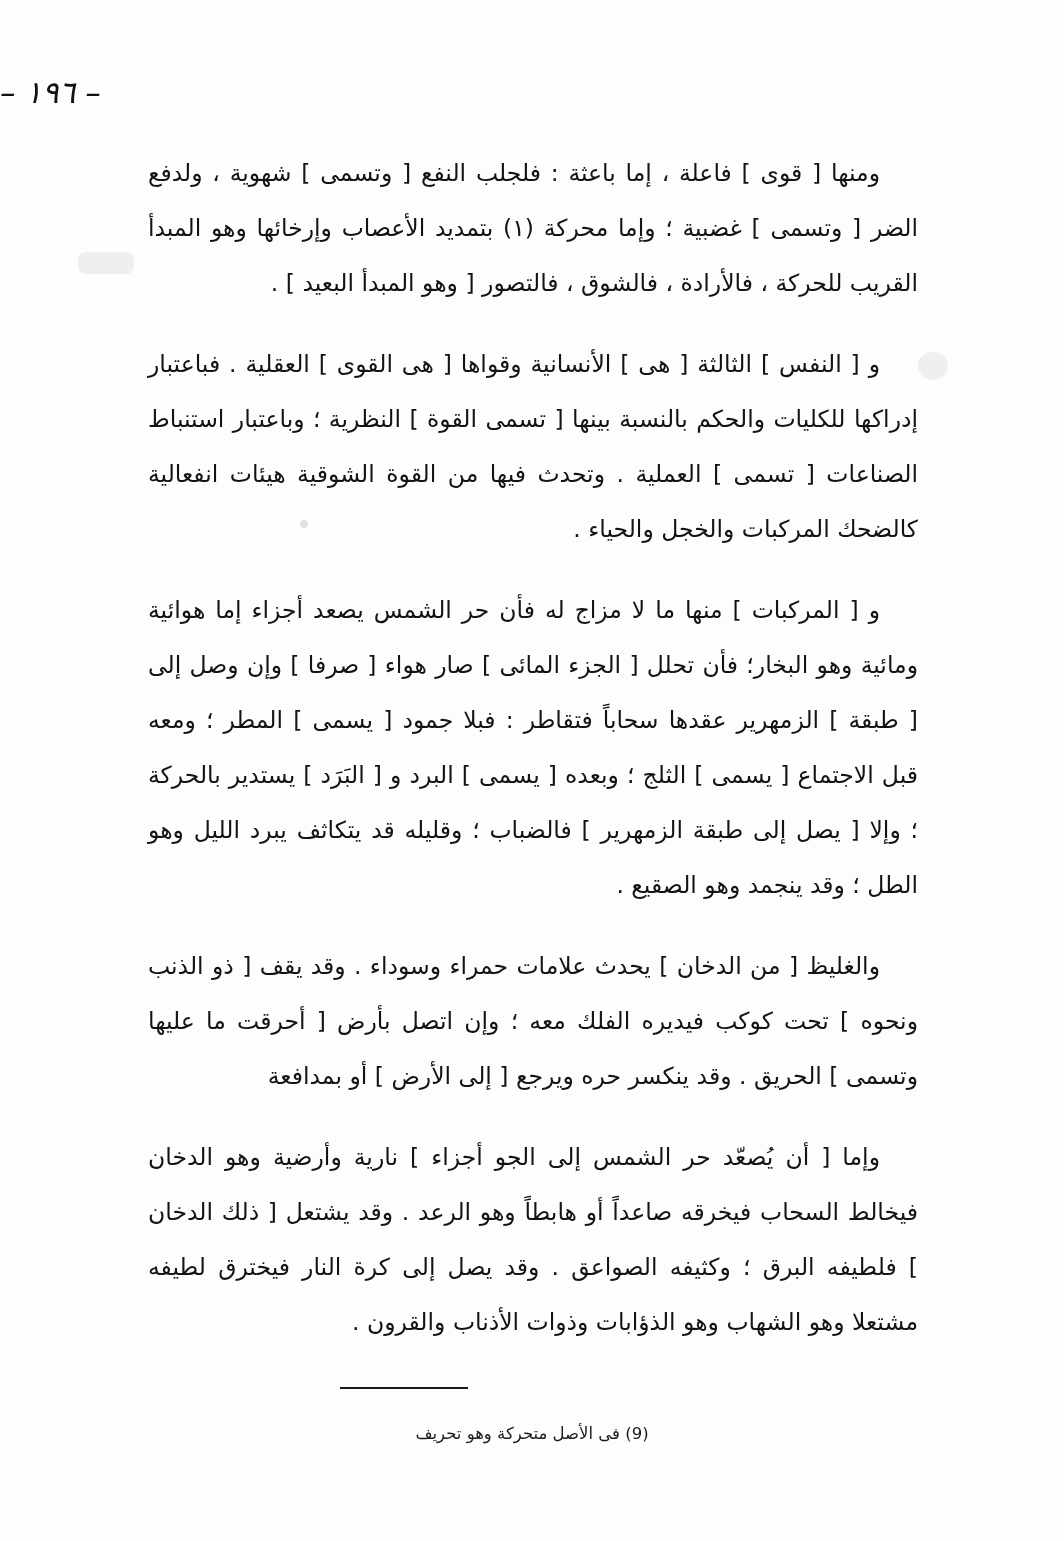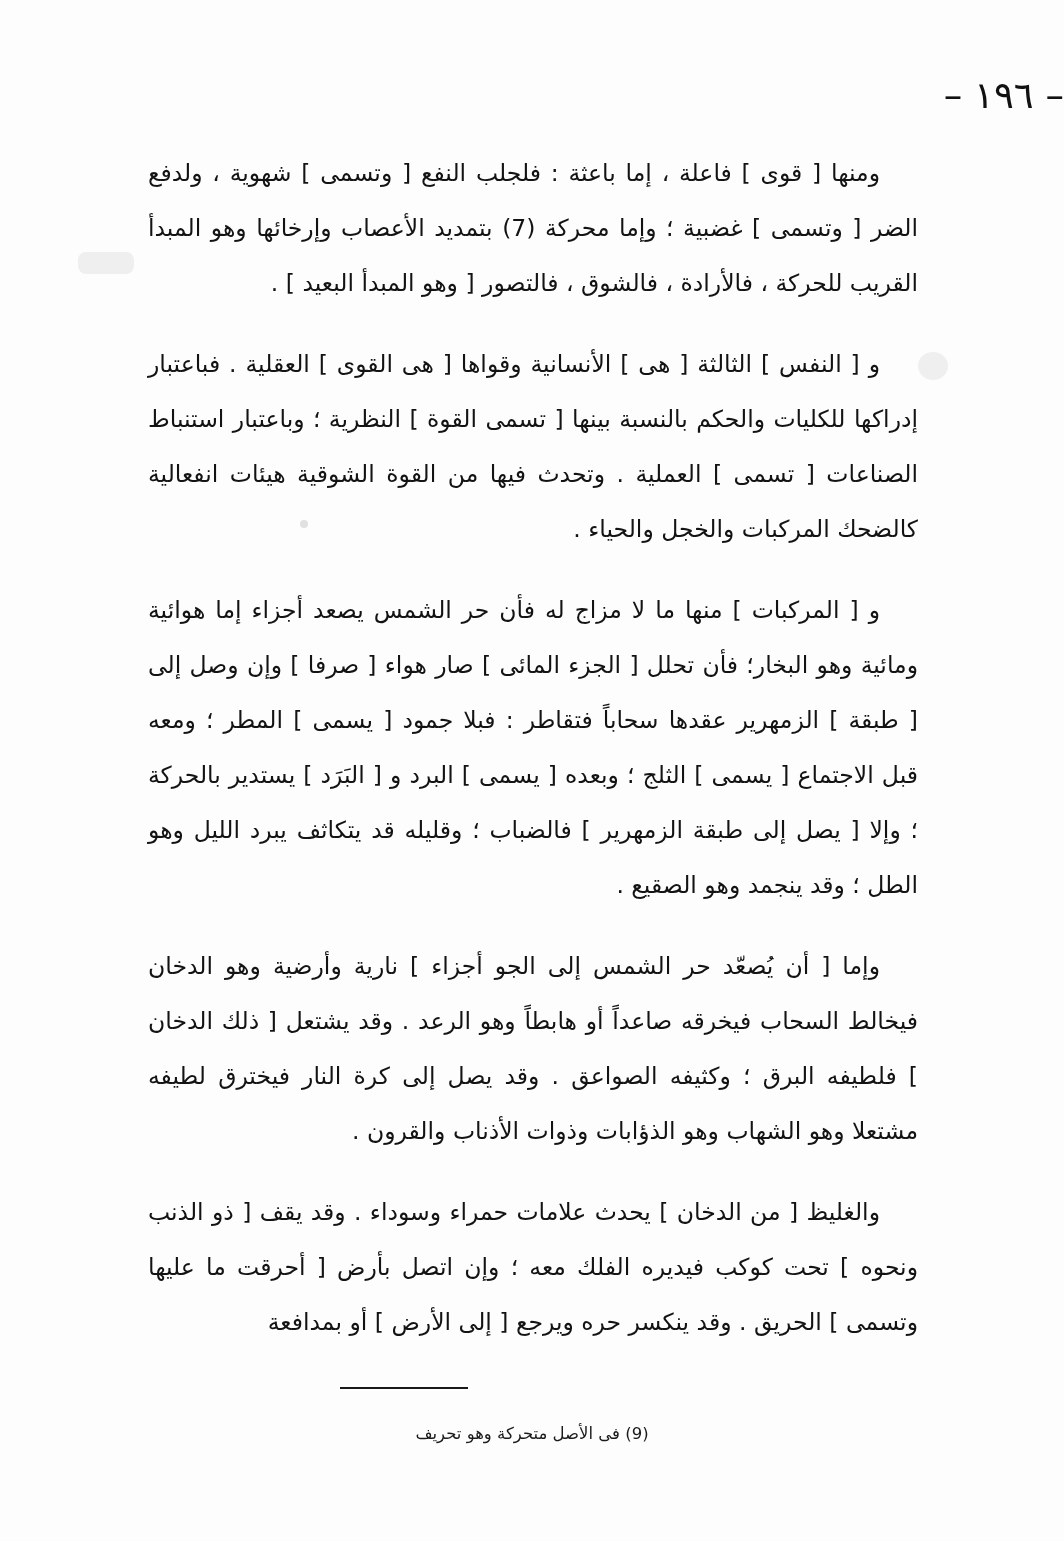--- a/index.html
+++ b/index.html
@@ -26,25 +26,26 @@
   }
   .blotch.b1 { left: 78px;  top: 252px; width: 56px; height: 22px; border-radius: 8px; }
   .blotch.b2 { left: 918px; top: 352px; width: 30px; height: 28px; }
   .blotch.b3 { left: 300px; top: 520px; width: 8px;  height: 8px; background:#dcdcdc; }
 
   .page-number {
     position: absolute;
     top: 74px;
     left: 0;
     width: 100%;
-    text-align: right;
-    font-size: 37px;
+    text-align: left;
+    font-size: 31px;
     letter-spacing: 2px;
     color: #111;
     direction: rtl;
+    font-style: italic;
   }
 
   .body-text {
     position: absolute;
     top: 146px;
     right: 146px;
     left: 148px;
     direction: rtl;
     text-align: justify;
     text-align-last: right;
@@ -83,23 +84,23 @@
 
 <div class="page">
 
   <div class="blotch b1"></div>
   <div class="blotch b2"></div>
   <div class="blotch b3"></div>
 
   <div class="page-number">– ١٩٦ –</div>
 
   <div class="body-text">
-    <p class="para">ومنها [ قوى ] فاعلة ، إما باعثة : فلجلب النفع [ وتسمى ] شهوية ، ولدفع الضر [ وتسمى ] غضبية ؛ وإما محركة (7) بتمديد الأعصاب وإرخائها وهو المبدأ القريب للحركة ، فالأرادة ، فالشوق ، فالتصور [ وهو المبدأ البعيد ] .</p>
+    <p class="para">ومنها [ قوى ] فاعلة ، إما باعثة : فلجلب النفع [ وتسمى ] شهوية ، ولدفع الضر [ وتسمى ] غضبية ؛ وإما محركة (١) بتمديد الأعصاب وإرخائها وهو المبدأ القريب للحركة ، فالأرادة ، فالشوق ، فالتصور [ وهو المبدأ البعيد ] .</p>
     <p class="para">و [ النفس ] الثالثة [ هى ] الأنسانية وقواها [ هى القوى ] العقلية . فباعتبار إدراكها للكليات والحكم بالنسبة بينها [ تسمى القوة ] النظرية ؛ وباعتبار استنباط الصناعات [ تسمى ] العملية . وتحدث فيها من القوة الشوقية هيئات انفعالية كالضحك المركبات والخجل والحياء .</p>
     <p class="para">و [ المركبات ] منها ما لا مزاج له فأن حر الشمس يصعد أجزاء إما هوائية ومائية وهو البخار؛ فأن تحلل [ الجزء المائى ] صار هواء [ صرفا ] وإن وصل إلى [ طبقة ] الزمهرير عقدها سحاباً فتقاطر : فبلا جمود [ يسمى ] المطر ؛ ومعه قبل الاجتماع [ يسمى ] الثلج ؛ وبعده [ يسمى ] البرد و [ البَرَد ] يستدير بالحركة ؛ وإلا [ يصل إلى طبقة الزمهرير ] فالضباب ؛ وقليله قد يتكاثف يبرد الليل وهو الطل ؛ وقد ينجمد وهو الصقيع .</p>
+    <p class="para">والغليظ [ من الدخان ] يحدث علامات حمراء وسوداء . وقد يقف [ ذو الذنب ونحوه ] تحت كوكب فيديره الفلك معه ؛ وإن اتصل بأرض [ أحرقت ما عليها وتسمى ] الحريق . وقد ينكسر حره ويرجع [ إلى الأرض ] أو بمدافعة</p>
     <p class="para">وإما [ أن يُصعّد حر الشمس إلى الجو أجزاء ] نارية وأرضية وهو الدخان فيخالط السحاب فيخرقه صاعداً أو هابطاً وهو الرعد . وقد يشتعل [ ذلك الدخان ] فلطيفه البرق ؛ وكثيفه الصواعق . وقد يصل إلى كرة النار فيخترق لطيفه مشتعلا وهو الشهاب وهو الذؤابات وذوات الأذناب والقرون .</p>
-    <p class="para">والغليظ [ من الدخان ] يحدث علامات حمراء وسوداء . وقد يقف [ ذو الذنب ونحوه ] تحت كوكب فيديره الفلك معه ؛ وإن اتصل بأرض [ أحرقت ما عليها وتسمى ] الحريق . وقد ينكسر حره ويرجع [ إلى الأرض ] أو بمدافعة</p>
   </div>
 
   <div class="rule"></div>
   <div class="footnote">(9) فى الأصل متحركة وهو تحريف</div>
 
 </div>
 
 </body></html>

